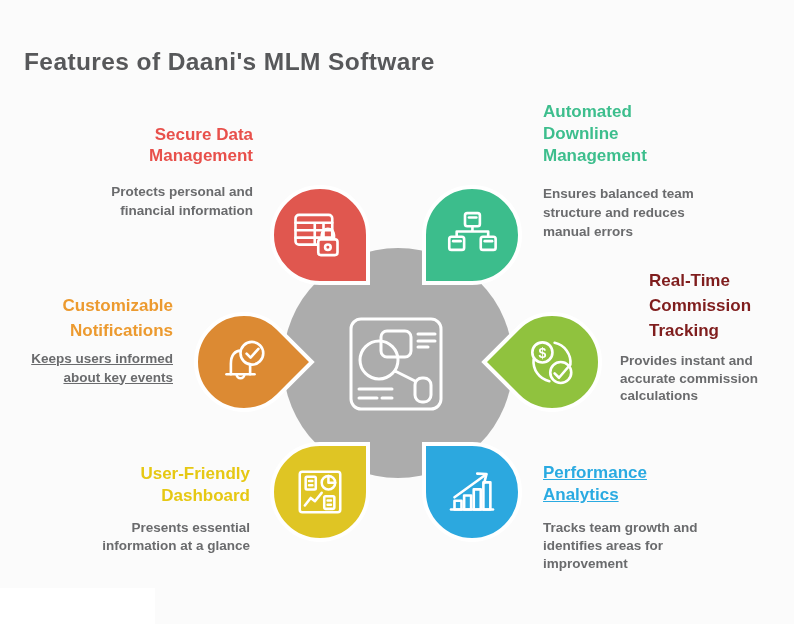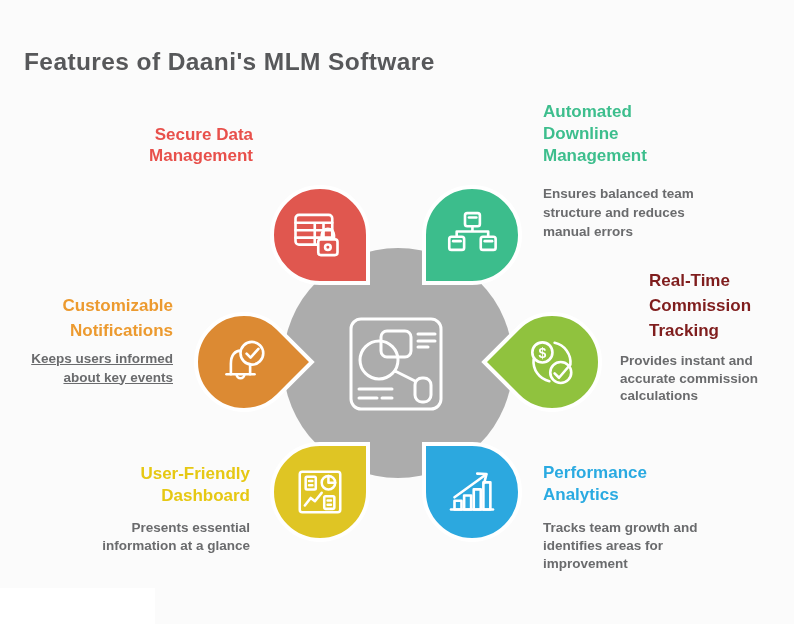--- a/index.html
+++ b/index.html
@@ -136,20 +136,22 @@
       <rect x="23" y="36" width="8" height="16"></rect>
       <rect x="34" y="29" width="8" height="23"></rect>
       <rect x="45" y="21" width="8" height="31"></rect>
       <path d="M12 38 L48 12"></path>
       <path d="M38 11 L48.5 11.5 L46 21.5"></path>
     </svg>
   </div>
 
   <div class="feature-title align-r t-secure" style="color: rgb(232, 80, 75);">Secure Data
 Management</div>
+  <div class="feature-desc align-r d-secure">Protects personal and
+financial information</div>
 
   <div class="feature-title t-downline" style="color: rgb(61, 190, 141);">Automated
 Downline
 Management</div>
   <div class="feature-desc d-downline">Ensures balanced team
 structure and reduces
 manual errors</div>
 
   <div class="feature-title align-r t-notify" style="color: rgb(236, 154, 47);">Customizable
 Notifications</div>
@@ -161,20 +163,20 @@
 Tracking</div>
   <div class="feature-desc d-commission">Provides instant and
 accurate commission
 calculations</div>
 
   <div class="feature-title align-r t-dashboard" style="color: rgb(230, 200, 19);">User-Friendly
 Dashboard</div>
   <div class="feature-desc align-r d-dashboard">Presents essential
 information at a glance</div>
 
-  <div class="feature-title t-analytics" style="color: rgb(42, 170, 225);">Performance
+  <div class="feature-title t-analytics" style="color: rgb(42, 170, 225); text-decoration: underline;">Performance
 Analytics</div>
   <div class="feature-desc d-analytics">Tracks team growth and
 identifies areas for
 improvement</div>
 
   <div class="white-strip"></div>
 </div>
 
 </body></html>

